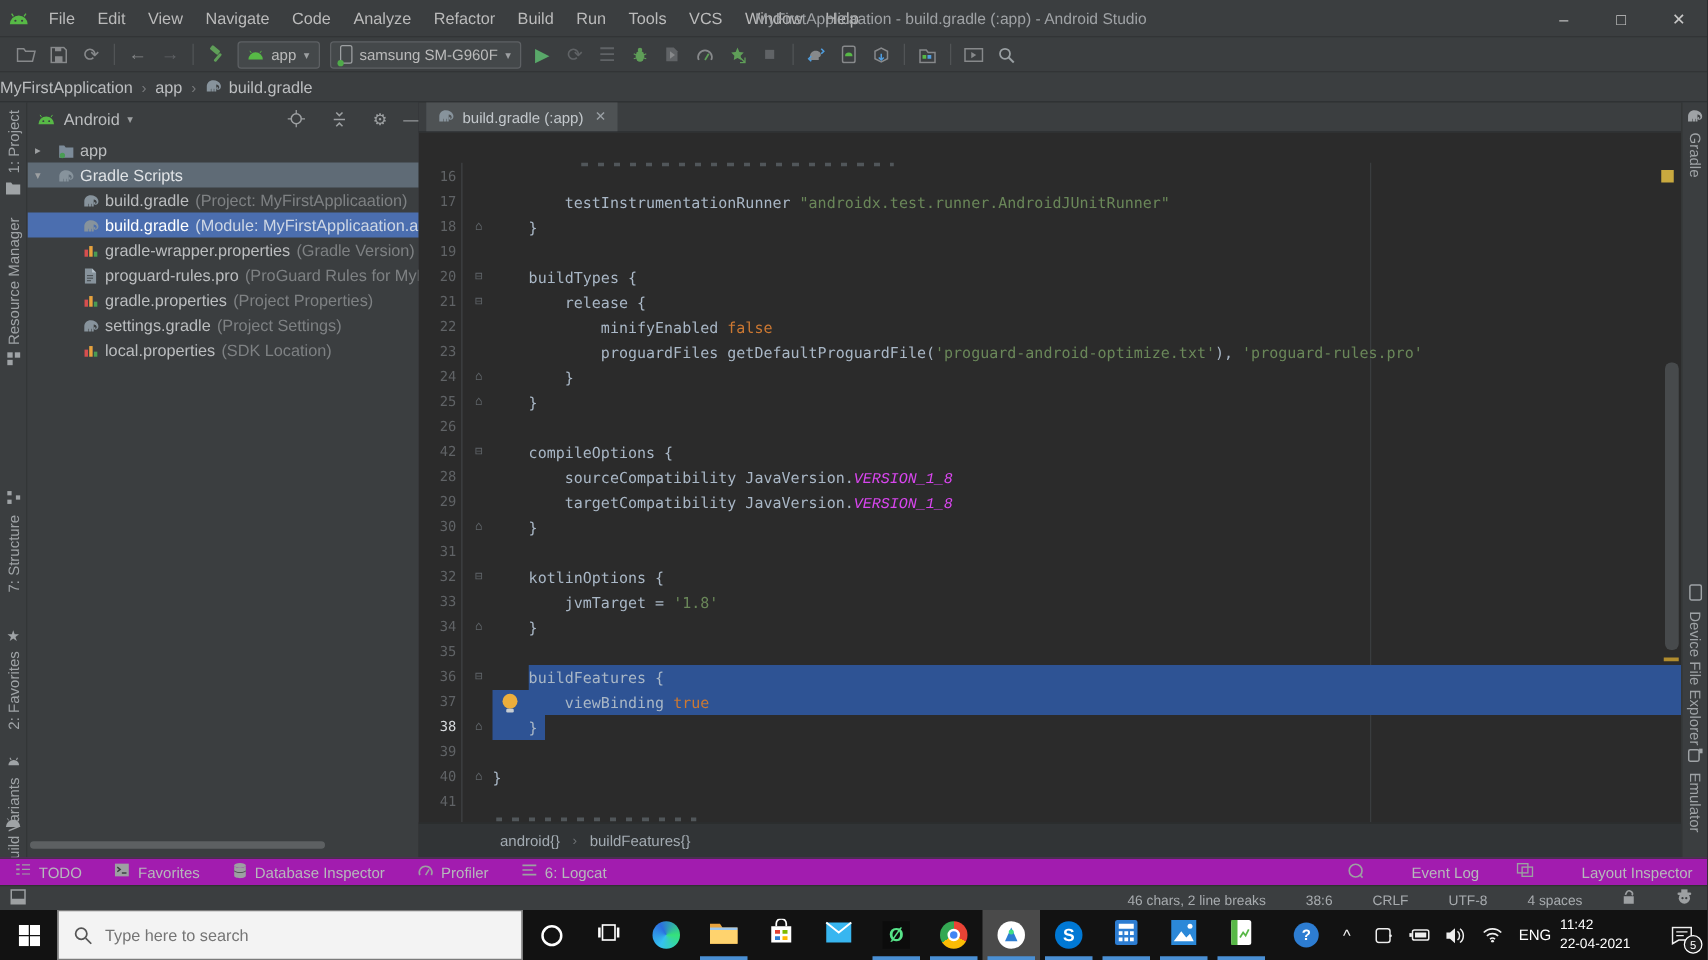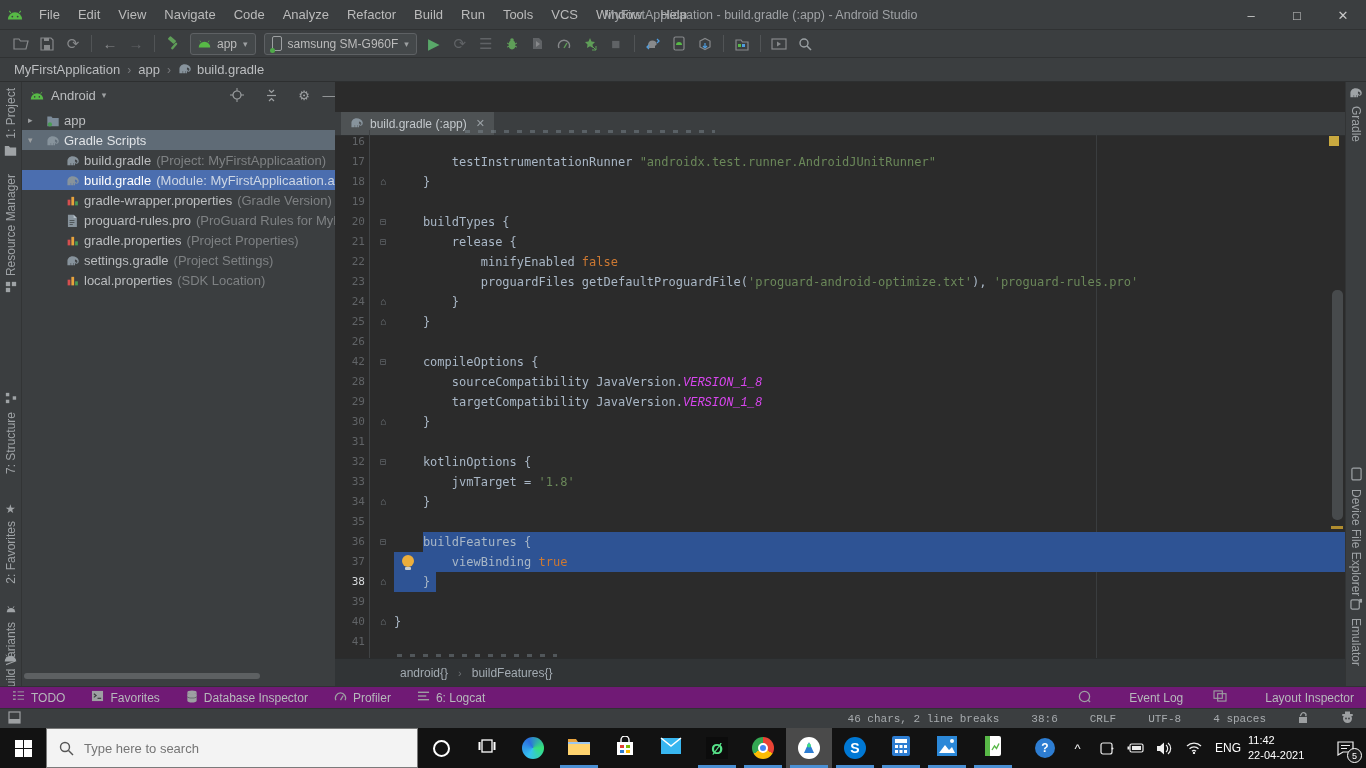--- a/index.html
+++ b/index.html
@@ -26,21 +26,21 @@
 .tbsep { width:1px; height:17px; background:#515456; margin:0 5px; }
 .dropdown { height:22px; border:1px solid #5e6164; border-radius:3px; background:#44484a;
   display:flex; align-items:center; gap:6px; padding:0 7px; color:#bbbbbb; font-size:12px; margin:0 4px; }
 .dd-arrow { font-size:9px; color:#9da0a2; }
 .phone-ico { position:relative; width:10px; height:15px; border:1px solid #9da0a2; border-radius:2px; }
 .phone-ico::after { content:""; position:absolute; left:-3px; bottom:-3px; width:5px; height:5px;
   border-radius:50%; background:#4fab49; }
 
 
 #crumbs-top { position:absolute; top:58px; left:0; right:0; height:24px; background:#3b3e40;
-  border-bottom:1px solid #2d2f30; display:flex; align-items:center; padding-left:14px;
+  border-bottom:1px solid #2d2f30; display:flex; align-items:center; 
   font-size:13px; color:#bcbec0; }
 #crumbs-top .sep { color:#77797b; margin:0 7px; font-size:12px; }
 #crumbs-top .crumb { display:flex; align-items:center; gap:5px; }
 
 
 .strip { position:absolute; background:#3b3e40; }
 #strip-left { left:0; top:82px; width:22px; height:604px; border-right:1px solid #323435; }
 #strip-right { right:0; top:82px; width:21px; height:604px; border-left:1px solid #323435; }
 .strip-item { position:absolute; left:0; width:100%; display:flex; flex-direction:column;
   align-items:center; gap:5px; color:#9fa3a6; font-size:12px; }
@@ -61,21 +61,21 @@
 .tree-row .thint { color:#7e8183; margin-left:5px; }
 .tree-row.sel-active { background:#4b6eaf; color:#ffffff; }
 .tree-row.sel-active .thint { color:#cdd6e4; }
 .tree-row.sel-inactive { background:#5f6b76; color:#e0e3e6; }
 #panel-hscroll { position:absolute; left:2px; top:591px; width:236px; height:6px;
   background:#5d6062; border-radius:3px; }
 
 
 #editor { position:absolute; left:335px; top:82px; width:1010px; height:604px; background:#2b2b2b; }
 #tabbar { position:absolute; top:0; left:0; right:0; height:24px; background:#3b3e40;
-  border-bottom:1px solid #2d2f30; display:flex;margin-top:30px; }
+  border-bottom:1px solid #2d2f30; display:flex; }
 .tab { margin-left:6px; background:#4e5254; display:flex; align-items:center; gap:6px;
   padding:0 9px; font-size:12px; color:#c3c8cc; }
 .tab .close { color:#9aa0a5; font-size:11px; margin-left:3px; }
 #banner { position:absolute; top:24px; left:0; right:0; height:24px; background:#17395f;
   display:flex; align-items:center; padding:0 12px; font-size:12px; color:#c6cdd4; }
 #banner-links { margin-left:auto; display:flex; gap:30px; padding-right:16px; }
 .blink { color:#3b97d3; }
 
 #code { position:absolute; top:48px; left:0; right:0; height:528px; overflow:hidden;
   font-family:"DejaVu Sans Mono", monospace; font-size:12px; }
@@ -104,30 +104,30 @@
 #sb-thumb { position:absolute; right:2px; width:11px; top:160px; height:230px;
   background:#515658; opacity:.75; border-radius:5px; }
 #sb-orange { position:absolute; right:2px; width:12px; top:396px; height:3px; background:#b08c2e; }
 
 #crumbs-bottom { position:absolute; bottom:0; left:0; right:0; height:28px; background:#313436;
   border-top:1px solid #2a2c2d; display:flex; align-items:center; padding-left:65px;
   font-size:12px; color:#a3abb2; gap:10px; }
 #crumbs-bottom .sep { color:#6d7174; font-size:11px; }
 
 
-#tools-bottom { position:absolute; top:686px; left:0; right:0; height:22px; background:#701a75;
+#tools-bottom { position:absolute; top:686px; left:0; right:0; height:22px; background:#a21caf;
   border-top:1px solid #303233; display:flex; align-items:center; padding:0 12px; font-size:12px; color:#b6b9bb; }
 .toolbtn { display:flex; align-items:center; gap:6px; margin-right:26px; }
 #tools-right { margin-left:auto; display:flex; }
 #tools-right .toolbtn { margin-right:0; margin-left:30px;gap:38px; }
 
 
 #statusbar { position:absolute; top:708px; left:0; right:0; height:20px; background:#3b3e40;
   border-top:1px solid #303233; display:flex; align-items:center; font-size:11px; color:#a7abae; padding:0 8px; }
-#status-right { margin-left:auto; display:flex; align-items:center; gap:32px; padding-right:4px;font-family:Liberation Mono, monospace; }
+#status-right { margin-left:auto; display:flex; align-items:flex-end; gap:32px; padding-right:4px; }
 
 
 #taskbar { position:absolute; top:728px; left:0; right:0; height:40px; background:#121212;
   display:flex; align-items:stretch; color:#ffffff; }
 .tb-tile { width:46px; position:relative; display:flex; align-items:center; justify-content:center; }
 .tb-tile.active { background:#4a4a4a; }
 .underbar { position:absolute; left:4px; right:4px; bottom:0; height:3px; background:#4a8fd3; }
 #tb-search { width:372px; background:#f3f3f3; border:1px solid #7a7a7a; display:flex;
   align-items:center; gap:10px; padding:0 12px; }
 #tb-search input { border:none; outline:none; background:transparent; font-size:13px;

